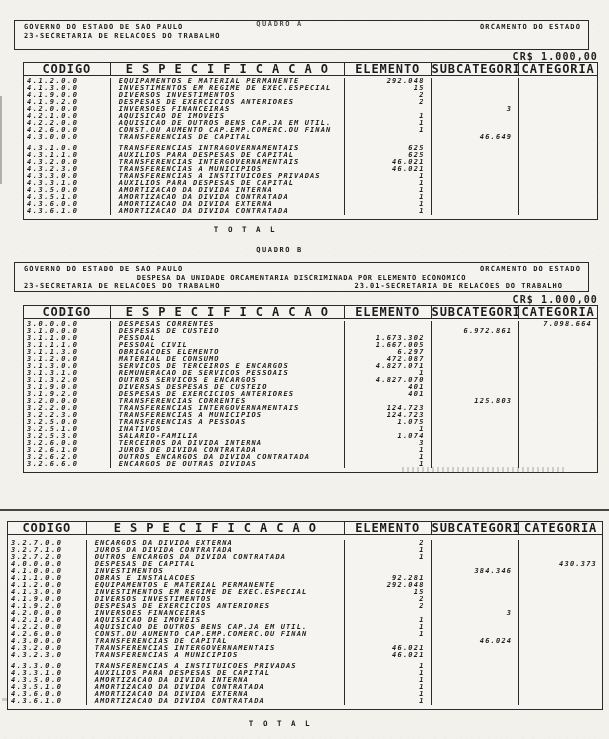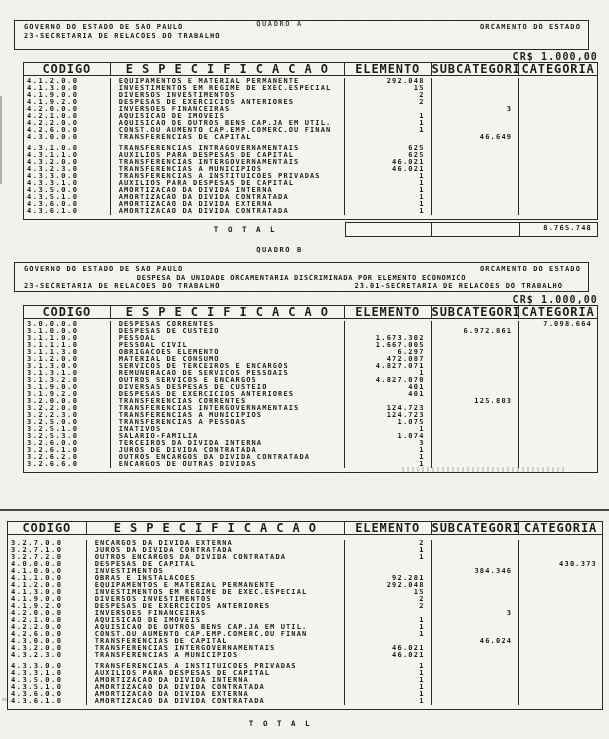--- a/index.html
+++ b/index.html
@@ -50,21 +50,21 @@
   .cell { border-right:1px solid #2a2a2a; overflow:hidden; white-space:nowrap; }
   .cell.cat { border-right:none; }
   .tbl-a .cell.code, .tbl-b .cell.code { width:87px; }
   .tbl-a .cell.desc, .tbl-b .cell.desc { width:235px; }
   .cell.el  { width:87px; }
   .cell.sub { width:88px; }
   .tbl-a .cell.cat, .tbl-b .cell.cat { width:78px; }
   .tbl-c .cell.code { width:79px; }
   .tbl-c .cell.desc { width:259px; }
   .tbl-c .cell.cat  { width:83px; }
-  .tbody { padding:2px 0 4px; }
+  .tbody { padding:2px 0 4px;font-style:italic; }
   .tbl-c .tbody { padding-top:5px; }
   .row { display:flex; height:7px; }
   .row.gap { height:4px; }
   .row .cell { font-size:7px; line-height:7px; letter-spacing:1.2px; }
   .row .cell.code { padding-left:3px; letter-spacing:1.5px; }
   .row .cell.desc { padding-left:8px; letter-spacing:1.1px; }
   .row .cell.el, .row .cell.sub, .row .cell.cat { text-align:right; }
   .row .cell.el  { padding-right:6px; }
   .row .cell.sub { padding-right:6px; }
   .row .cell.cat { padding-right:5px; }
@@ -254,25 +254,20 @@
           <div class="cell desc">AMORTIZACAO DA DIVIDA CONTRATADA</div>
           <div class="cell el">1</div>
           <div class="cell sub"></div>
           <div class="cell cat"></div>
         </div>
       </div>
   </div>
 
   <div class="totalrow tot-a">
     <div class="tlabel">T O T A L</div>
-    <div class="tbox">
-      <div class="tcell e"></div>
-      <div class="tcell s"></div>
-      <div class="tcell c">8.765.748</div>
-    </div>
   </div>
 
   <div class="qtitle t-b">QUADRO B</div>
 
   <div class="hdrbox box-b">
     <div class="hline">
       <span class="hl">GOVERNO DO ESTADO DE SAO PAULO</span>
       <span class="hr">ORCAMENTO DO ESTADO</span>
     </div>
     <div class="hline center">DESPESA DA UNIDADE ORCAMENTARIA DISCRIMINADA POR ELEMENTO ECONOMICO</div>

